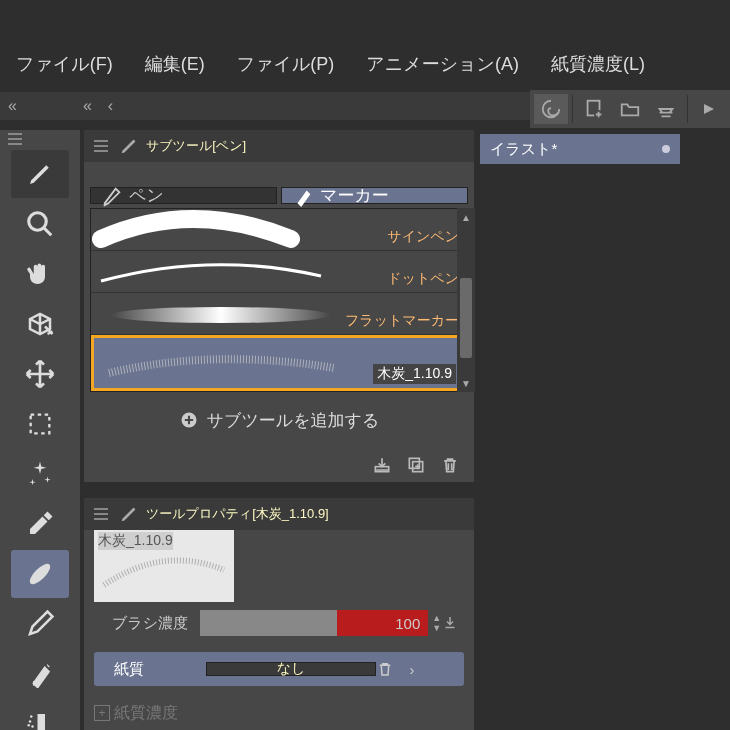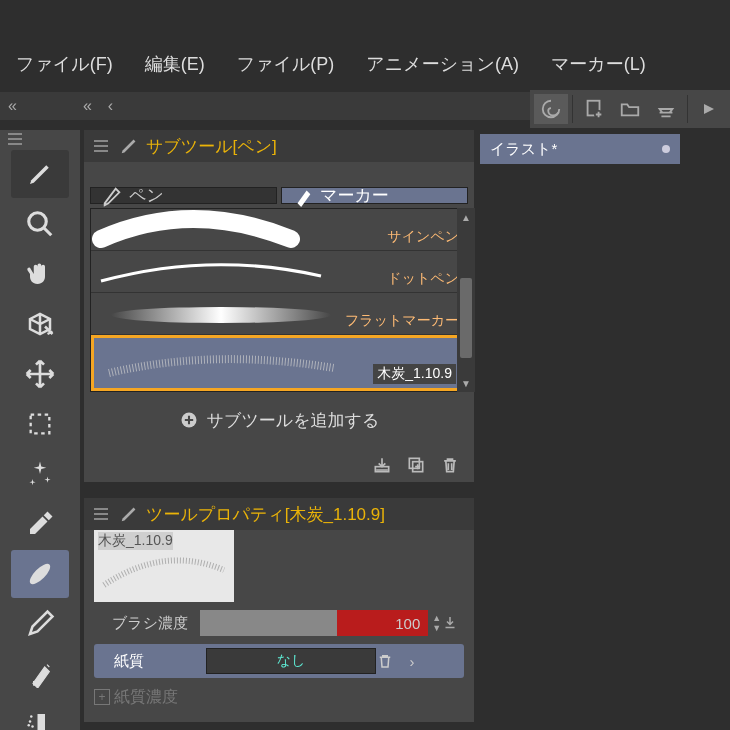--- a/index.html
+++ b/index.html
@@ -26,21 +26,21 @@
 
 .toolcol { position: absolute; top: 130px; left: 0; width: 80px; background: #474747; }
 .toolcol .hambg { height: 18px; display: flex; align-items: center; justify-content: flex-start; padding-left: 8px; }
 .toolcol .tbtn { width: 58px; height: 48px; margin: 2px auto; display: flex; align-items: center; justify-content: center; color: #ddd; border-radius: 3px; cursor: pointer; }
 .toolcol .tbtn.sel { background: #6a7490; }
 
 
 .subtool { position: absolute; top: 130px; left: 84px; width: 390px; background: #474747; }
 .panel-hd { height: 32px; display: flex; align-items: center; gap: 6px; padding-left: 6px; background: #3a3a3a;}
 .panel-hd .hambg { padding: 0 4px; }
-.panel-hd .title { font-size: 17px; color: #eab308; }
+.panel-hd .title { font-size: 13px; color: #fef9c3; }
 
 .tab-row { display: flex; height: 40px; margin: 2px 6px 0 6px; gap: 4px; }
 .tab { flex: 1; display: flex; align-items: center; gap: 6px; padding: 0 10px; border: 1px solid #222; background: #333; cursor: pointer; font-size: 17px; margin-top: 23px; }
 .tab.active { background: #6a7490; color: #fff; }
 
 .brush-list { margin: 4px 6px 0 6px; border: 1px solid #222; }
 .brush-row { height: 42px; display: flex; align-items: center; position: relative; background: #474747; border-bottom: 1px solid #333; cursor: pointer; }
 .brush-row .label { position: absolute; right: 8px; bottom: 4px; font-size: 14px; color: #fdba74; }
 .brush-row .preview { flex: 1; height: 100%; position: relative; }
 .brush-row.selected { background: #6a7490; border: 3px solid #f5a623; height: 56px; }
@@ -61,38 +61,38 @@
 .prop-body { padding: 0 10px 10px 10px; }
 .preview-box { width: 140px; height: 72px; background: #e8e8e8; position: relative; margin-bottom: 4px; }
 .preview-box .lbl { position: absolute; top: 2px; left: 4px; font-size: 14px; color: #555; background: rgba(200,200,200,0.8); }
 .prop-row { display: flex; align-items: center; height: 34px; font-size: 15px; }
 .prop-row .lab { padding-left: 18px; width: 110px; }
 .prop-row .val { width: 240px; height: 26px; background: #b91c1c; display: flex; align-items: center; justify-content: flex-end; padding-right: 8px; position: relative; }
 .prop-row .val .bar { position: absolute; left: 0; top: 0; bottom: 0; background: #888; }
 .prop-row .btns { display: flex; flex-direction: column; margin-left: 4px; }
 .prop-row .btns span { font-size: 9px; line-height: 10px; color: #aaa; cursor: pointer; }
 .prop-row .icn { width: 24px; text-align: center; color: #aaa; }
-.prop-row.sel-bg { background: #6a7490; border-radius: 3px; padding: 2px; margin: 4px 0;}
-.dd { width: 170px; height: 26px; background: #3a3a3a; border: 1px solid #222; display: flex; align-items: center; justify-content: center; font-size: 14px; color: #5eead4; }
+.prop-row.sel-bg { background: #6a7490; border-radius: 3px; padding: 2px; margin: 12px 0;}
+.dd { width: 170px; height: 14px; background: #3a3a3a; border: 1px solid #222; display: flex; align-items: center; justify-content: center; font-size: 14px; color: #fef9c3; }
 .disabled-row { color: #777; display: flex; align-items: center; height: 30px; padding-left: 18px;}
 .plus-sq { width: 16px; height: 16px; border: 1px solid #777; display: flex; align-items: center; justify-content: center; font-size: 12px; margin-right: 4px; margin-left: -18px;}
 
 svg { display: block; }
 .ham-lines { display: flex; flex-direction: column; gap: 3px; }
 .ham-lines span { width: 14px; height: 2px; background: #888; }
 </style>
 </head>
 <body>
 
 <div class="menubar">
   <div class="item">ファイル(F)</div>
   <div class="item">編集(E)</div>
   <div class="item">ファイル(P)</div>
   <div class="item">アニメーション(A)</div>
-  <div class="item">マーカー(L)</div>
+  <div class="item">紙質濃度(L)</div>
 </div>
 
 <div class="chev-row">
   <span class="chev">«</span>
   <span style="width:50px"></span>
   <span class="chev">«</span>
   <span class="chev">‹</span>
 </div>
 
 <div class="right-bar">

